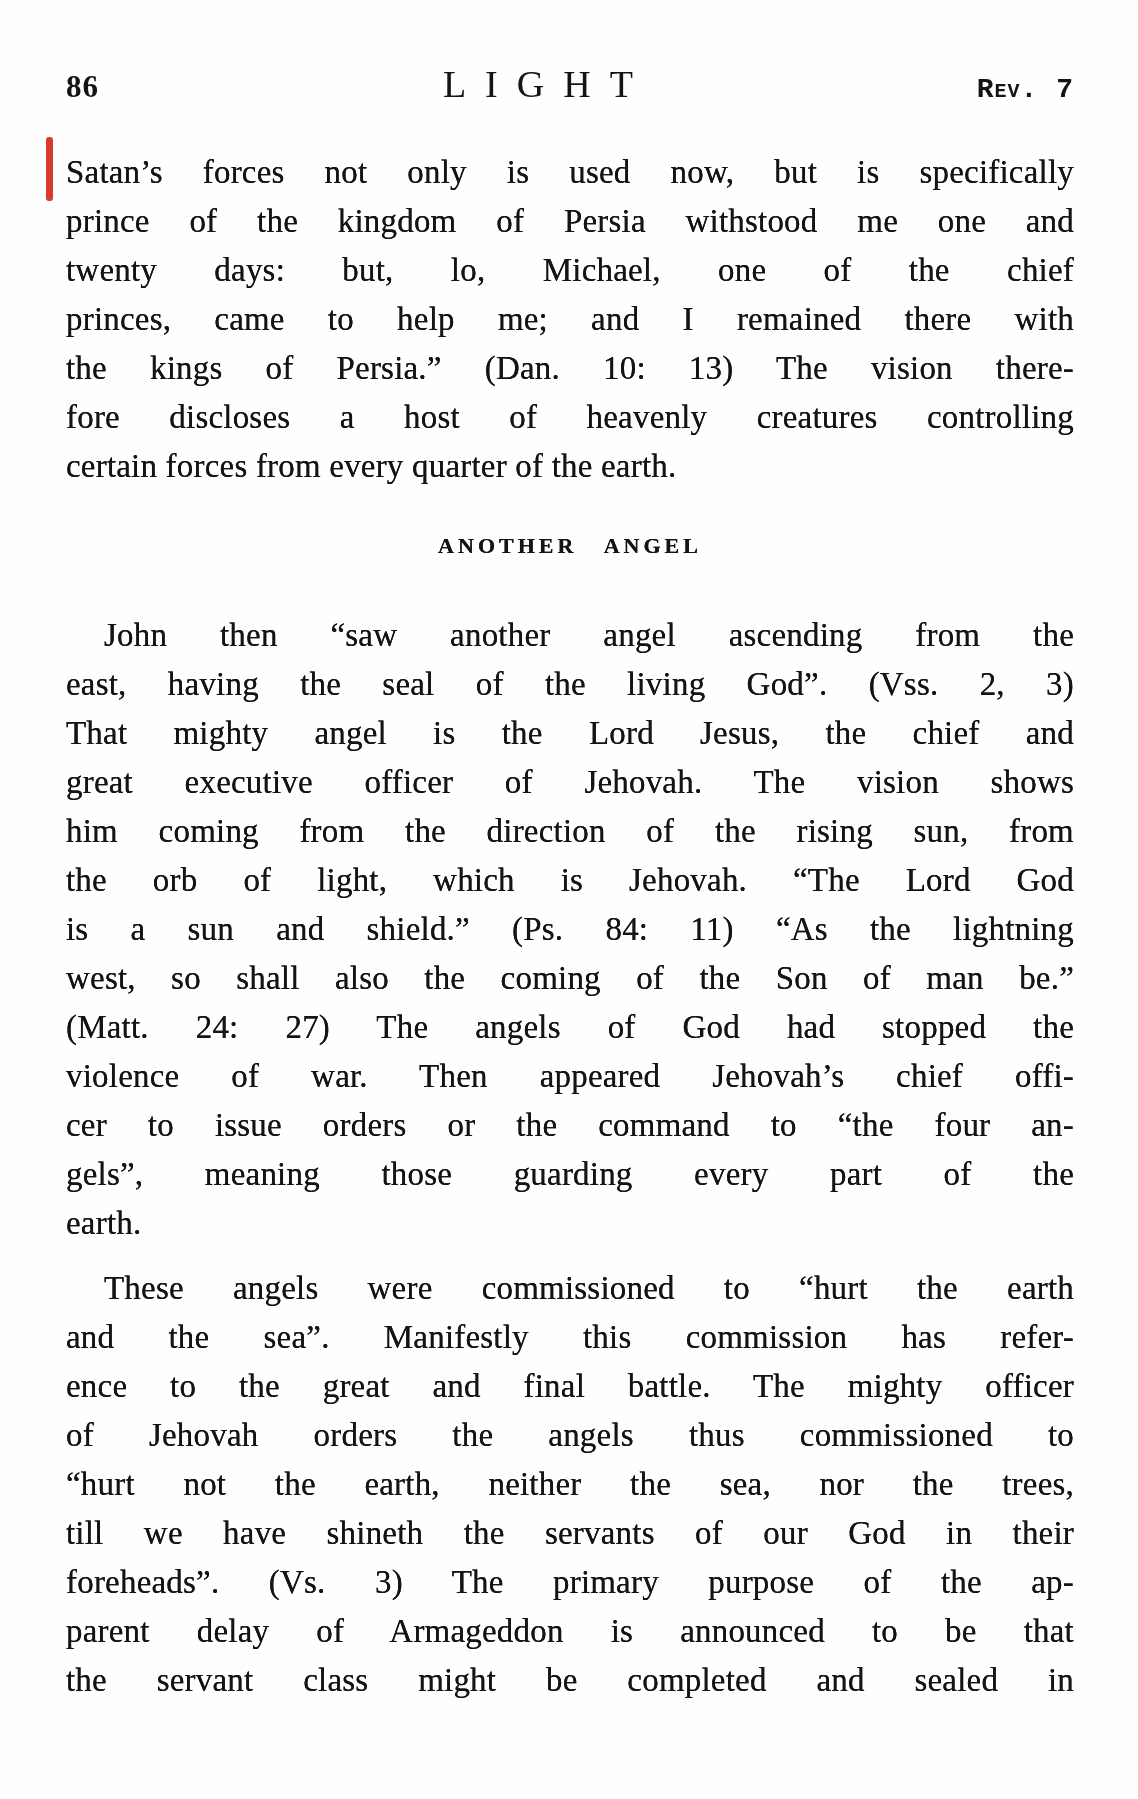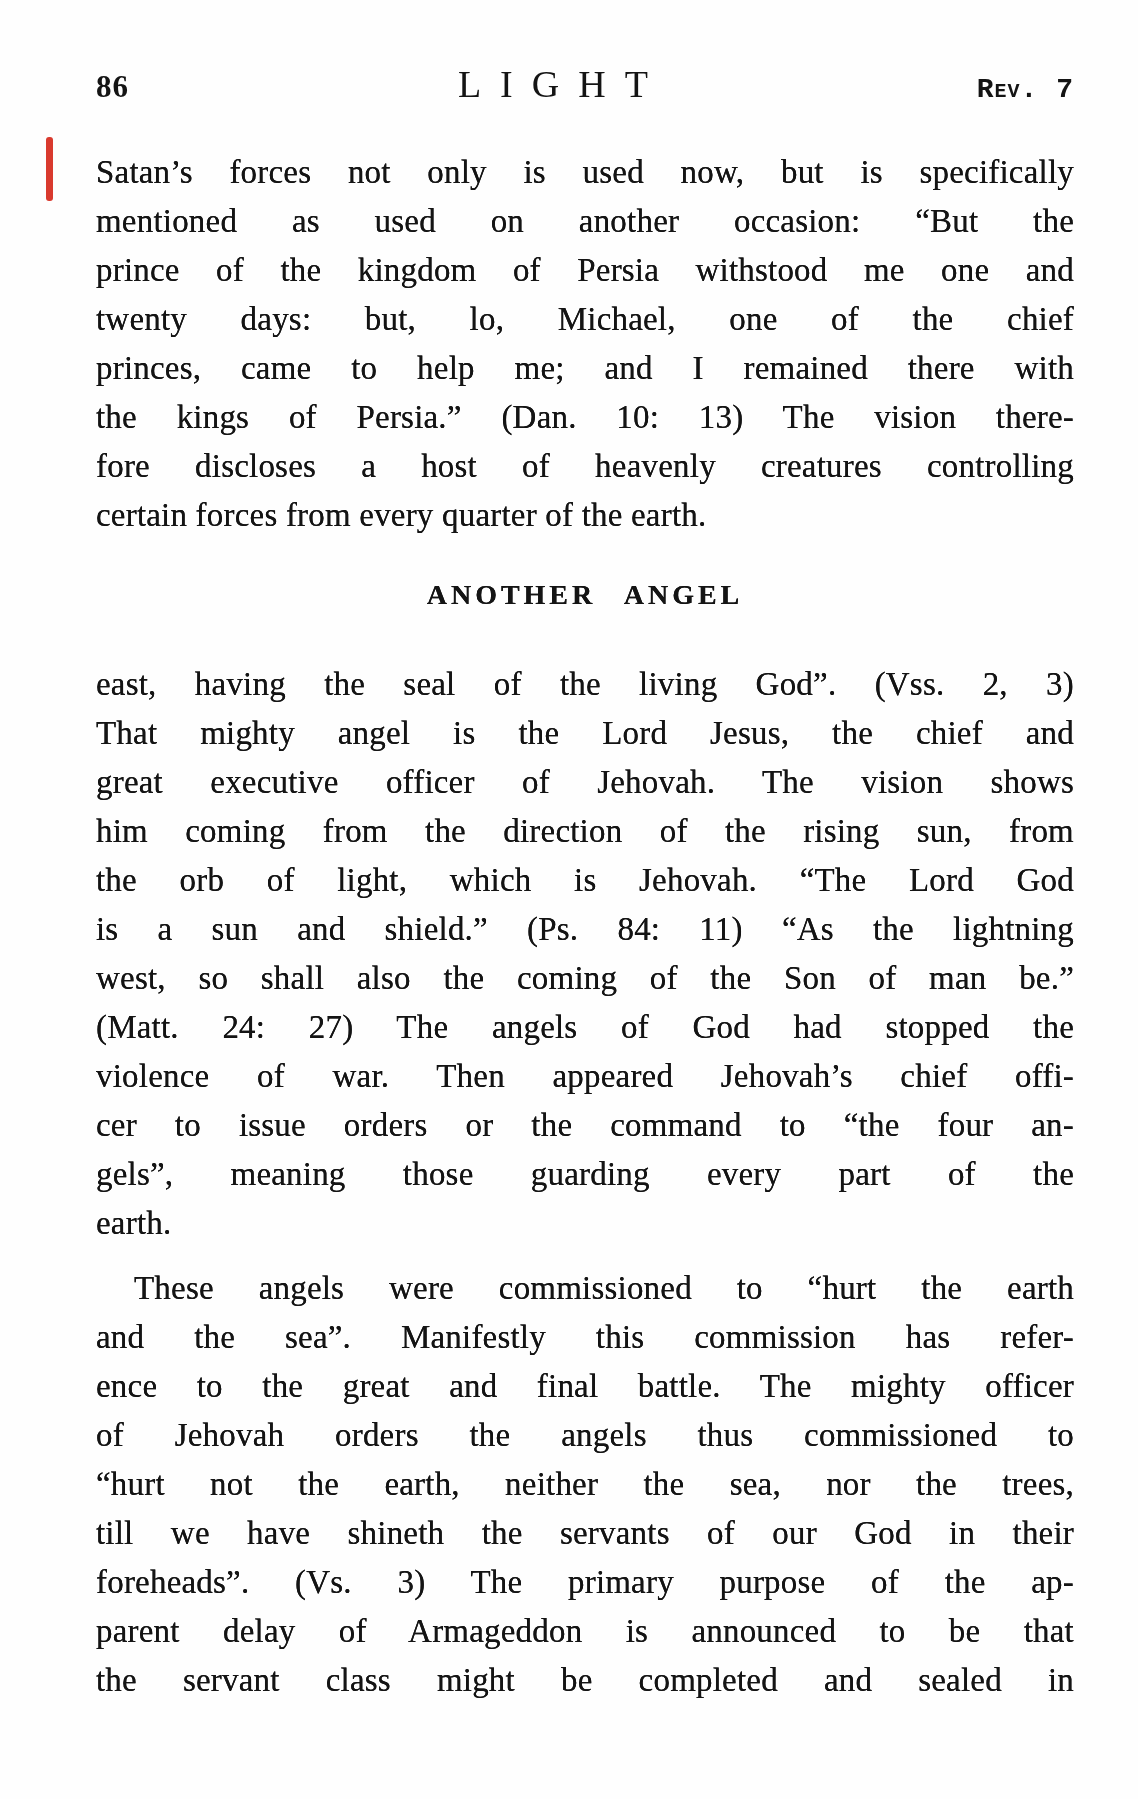--- a/index.html
+++ b/index.html
@@ -12,21 +12,21 @@
     height: 1799px;
     position: relative;
     overflow: hidden;
     font-family: "Liberation Serif", "DejaVu Serif", serif;
     color: #141414;
   }
   .page {
     position: absolute;
     inset: 0;
     box-sizing: border-box;
-    padding: 66px 64px 0 96px;
+    padding: 66px 64px 0 66px;
     background: #fefefe;
   }
   
   .running-header {
     display: flex;
     justify-content: space-between;
     align-items: baseline;
     line-height: 36px;
     height: 36px;
   }
@@ -61,21 +61,21 @@
     text-align-last: justify;
     letter-spacing: 0.2px;
     text-shadow: 0 0 0.5px currentColor; 
     white-space: normal;
   }
   .line.first-indent { padding-left: 38px; }
   .line.last-left { text-align-last: left; }
   .section-heading {
     margin-top: 38px;
     margin-bottom: 48px;
-    font-size: 28px;
+    font-size: 22px;
     line-height: 34px;
     font-weight: bold;
     text-align: center;
     letter-spacing: 4px;
     word-spacing: 18px;
     text-shadow: 0 0 0.5px currentColor;
   }
   
   .margin-mark {
     position: absolute;
@@ -95,30 +95,30 @@
     <span class="page-number">86</span>
     <span class="book-title">LIGHT</span>
     <span class="chapter-ref">Rev. 7</span>
   </div>
 
   <div class="margin-mark" style="background: rgb(217, 58, 46);"></div>
 
   <div class="page-body">
       <div class="paragraph">
         <div class="line">Satan’s forces not only is used now, but is specifically</div>
-        <div class="line">mentioned as used on another occasion: “But the</div>
         <div class="line">prince of the kingdom of Persia withstood me one and</div>
         <div class="line">twenty days: but, lo, Michael, one of the chief</div>
         <div class="line">princes, came to help me; and I remained there with</div>
         <div class="line">the kings of Persia.” (Dan. 10: 13) The vision there-</div>
         <div class="line">fore discloses a host of heavenly creatures controlling</div>
         <div class="line last-left">certain forces from every quarter of the earth.</div>
       </div>
       <div class="section-heading">ANOTHER ANGEL</div>
       <div class="paragraph">
+        <div class="line first-indent">John then “saw another angel ascending from the</div>
         <div class="line">east, having the seal of the living God”. (Vss. 2, 3)</div>
         <div class="line">That mighty angel is the Lord Jesus, the chief and</div>
         <div class="line">great executive officer of Jehovah. The vision shows</div>
         <div class="line">him coming from the direction of the rising sun, from</div>
         <div class="line">the orb of light, which is Jehovah. “The Lord God</div>
         <div class="line">is a sun and shield.” (Ps. 84: 11) “As the lightning</div>
         <div class="line">west, so shall also the coming of the Son of man be.”</div>
         <div class="line">(Matt. 24: 27) The angels of God had stopped the</div>
         <div class="line">violence of war. Then appeared Jehovah’s chief offi-</div>
         <div class="line">cer to issue orders or the command to “the four an-</div>

